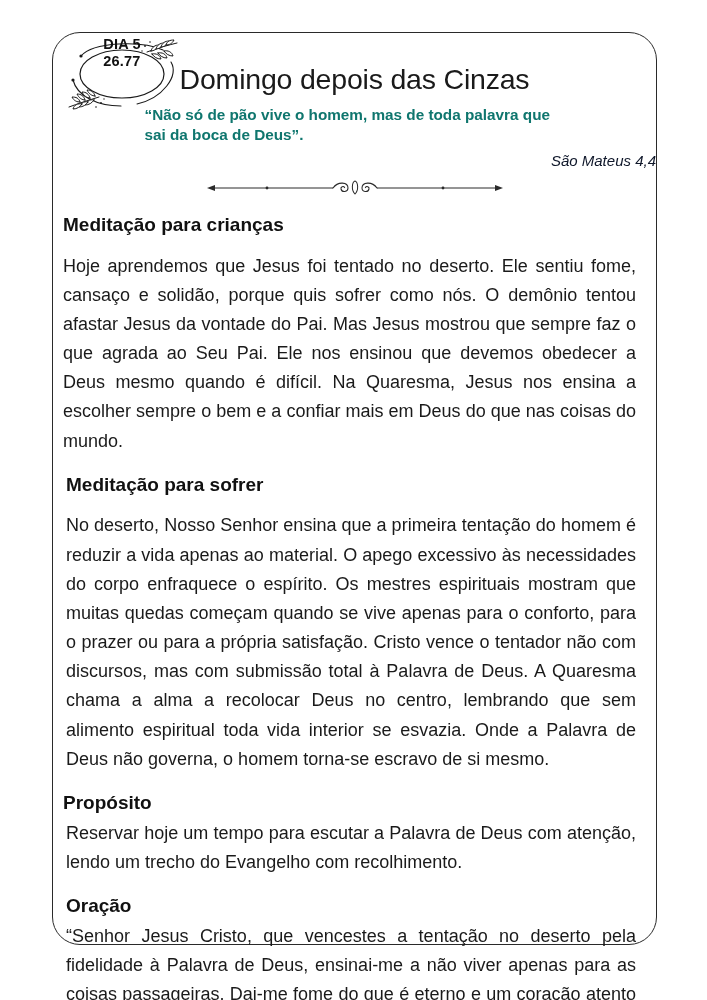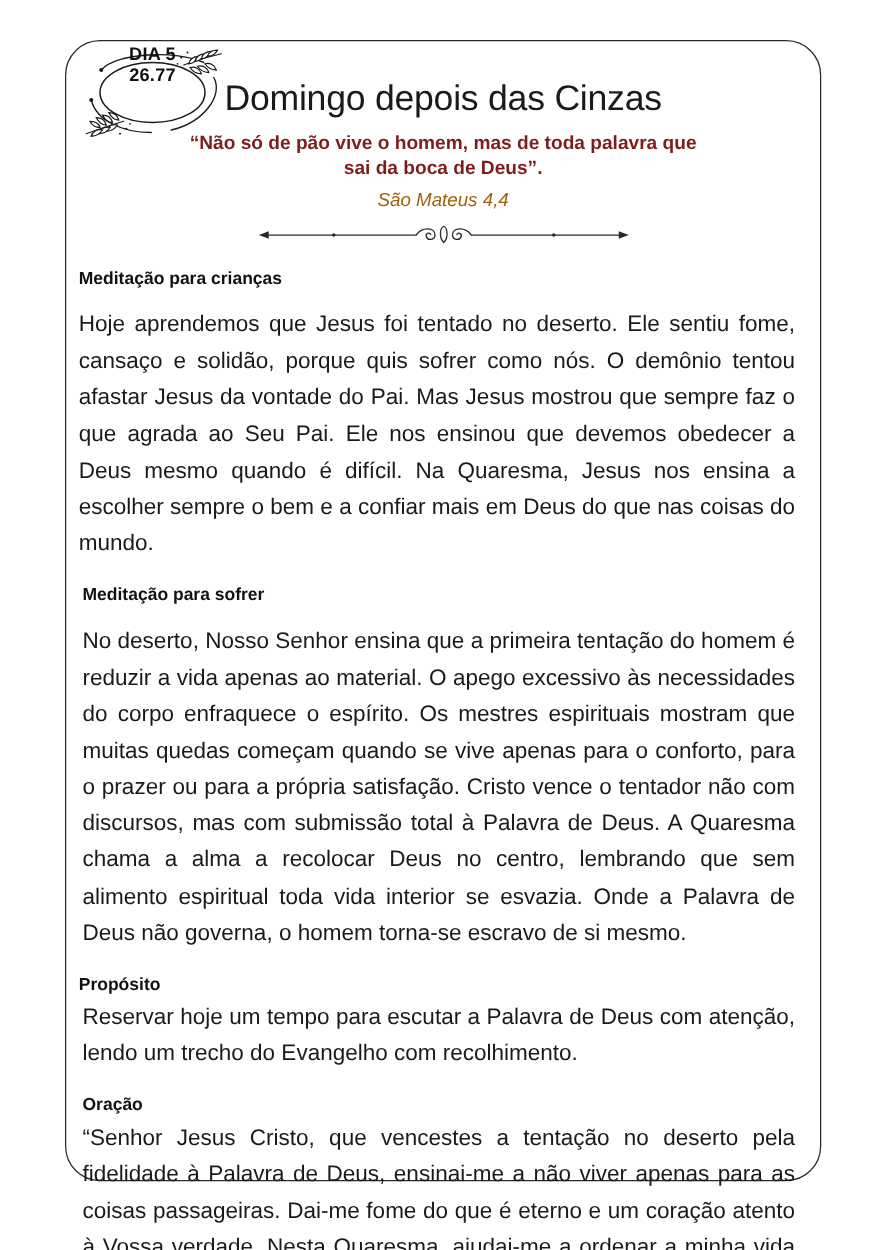--- a/index.html
+++ b/index.html
@@ -70,52 +70,51 @@
     text-align: center;
     font-size: 28.5px;
     font-weight: 400;
     letter-spacing: -0.2px;
     color: #1a1a1a;
   }
 
   .verse {
     margin: 9px auto 0 auto;
     width: 420px;
-    text-align: center;
     font-size: 15.3px;
     font-weight: bold;
     line-height: 1.34;
-    color: #7f1d1d;
+    color: #0f766e;
   }
 
   .verse-ref {
     margin: 6px 0 0 0;
-    text-align: center;
+    text-align: right;
     font-size: 15px;
     font-style: italic;
     font-weight: 400;
-    color: #a16207;
+    color: #0f172a;
   }
 
   .divider {
     margin: 8px auto 0 auto;
     width: 300px;
     height: 22px;
   }
   .divider svg { display: block; }
 
   
   .body {
     padding: 14px 20px 0 10px;
   }
 
   .section { margin: 0; }
 
   .sec-heading {
-    font-size: 14px;
+    font-size: 19px;
     font-weight: bold;
     color: #111;
     line-height: 1.3;
   }
   .sec-heading.indent { padding-left: 3px; }
 
   .sec-body {
     font-size: 18px;
     font-weight: 400;
     line-height: 1.62;

